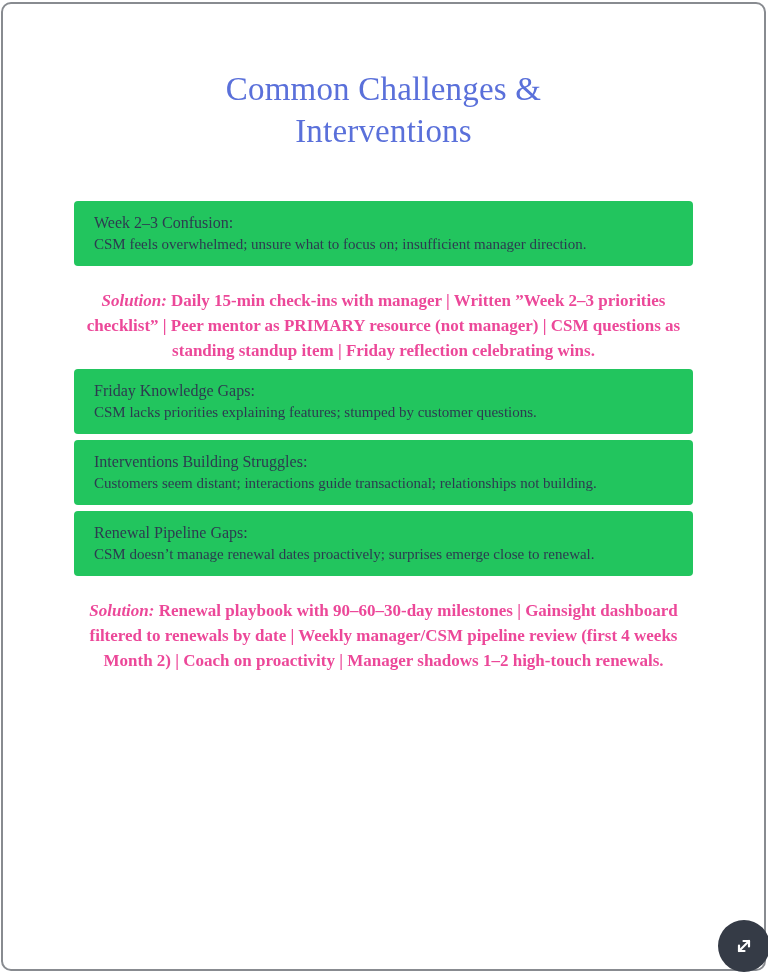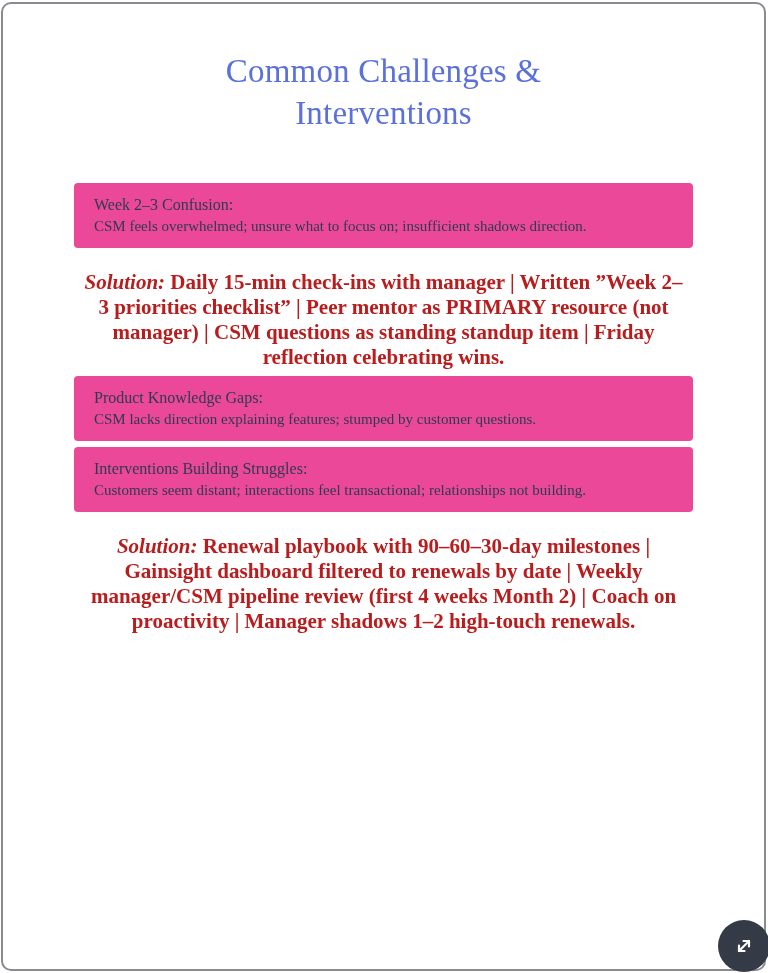--- a/index.html
+++ b/index.html
@@ -11,57 +11,57 @@
   }
   .card {
     position: absolute;
     left: 1px; top: 2px; right: 2px; bottom: 2px;
     background: #ffffff;
     border: 2px solid #888b90;
     border-radius: 10px;
     overflow: hidden;
   }
   .page-title {
-    margin: 46px auto 0 auto;
+    margin: 64px auto 0 auto;
     max-width: 430px;
     text-align: center;
     font-size: 33px;
     line-height: 42px;
     font-weight: normal;
     color: #5a70da;
     letter-spacing: 0.2px;
   }
   .sections {
     margin-top: 49px;
   }
   .challenge-block { margin-bottom: 6px; }
   .challenge-box {
     margin: 0 71px;
-    background: #ec4899;
+    background: #22c55e;
     border-radius: 4px;
     padding: 11px 20px 12px 20px;
   }
   .challenge-title {
     font-size: 16px;
     line-height: 22px;
     color: #2d3b50;
   }
   .challenge-desc {
     font-size: 15px;
     line-height: 20px;
     color: #2d3b50;
   }
   .solution {
     margin: 22px auto 0 auto;
     max-width: 602px;
     text-align: center;
-    font-size: 21px;
+    font-size: 17px;
     line-height: 25px;
     font-weight: bold;
-    color: #b91c1c;
+    color: #ec4899;
   }
   .solution-label {
     font-style: italic;
     font-weight: bold;
   }
   .expand-btn {
     position: absolute;
     right: -2px; bottom: 1px;
     width: 52px; height: 52px;
     border-radius: 50%;
@@ -80,43 +80,47 @@
 
 <div class="card">
 
   <h1 class="page-title">Common Challenges &amp; Interventions</h1>
 
   <div class="sections">
 
     <section class="challenge-block">
       <div class="challenge-box">
         <div class="challenge-title">Week 2–3 Confusion:</div>
-        <div class="challenge-desc">CSM feels overwhelmed; unsure what to focus on; insufficient shadows direction.</div>
+        <div class="challenge-desc">CSM feels overwhelmed; unsure what to focus on; insufficient manager direction.</div>
       </div>
       <p class="solution">
         <em class="solution-label">Solution:</em>
         <span>Daily 15-min check-ins with manager | Written ”Week 2–3 priorities checklist” | Peer mentor as PRIMARY resource (not manager) | CSM questions as standing standup item | Friday reflection celebrating wins.</span>
       </p>
     </section>
 
     <section class="challenge-block">
       <div class="challenge-box">
-        <div class="challenge-title">Product Knowledge Gaps:</div>
-        <div class="challenge-desc">CSM lacks direction explaining features; stumped by customer questions.</div>
+        <div class="challenge-title">Friday Knowledge Gaps:</div>
+        <div class="challenge-desc">CSM lacks priorities explaining features; stumped by customer questions.</div>
       </div>
     </section>
 
     <section class="challenge-block">
       <div class="challenge-box">
         <div class="challenge-title">Interventions Building Struggles:</div>
-        <div class="challenge-desc">Customers seem distant; interactions feel transactional; relationships not building.</div>
+        <div class="challenge-desc">Customers seem distant; interactions guide transactional; relationships not building.</div>
       </div>
     </section>
 
     <section class="challenge-block">
+      <div class="challenge-box">
+        <div class="challenge-title">Renewal Pipeline Gaps:</div>
+        <div class="challenge-desc">CSM doesn’t manage renewal dates proactively; surprises emerge close to renewal.</div>
+      </div>
       <p class="solution">
         <em class="solution-label">Solution:</em>
         <span>Renewal playbook with 90–60–30-day milestones | Gainsight dashboard filtered to renewals by date | Weekly manager/CSM pipeline review (first 4 weeks Month 2) | Coach on proactivity | Manager shadows 1–2 high-touch renewals.</span>
       </p>
     </section>
 
   </div>
 </div>
 
 <button class="expand-btn" aria-label="Expand">

